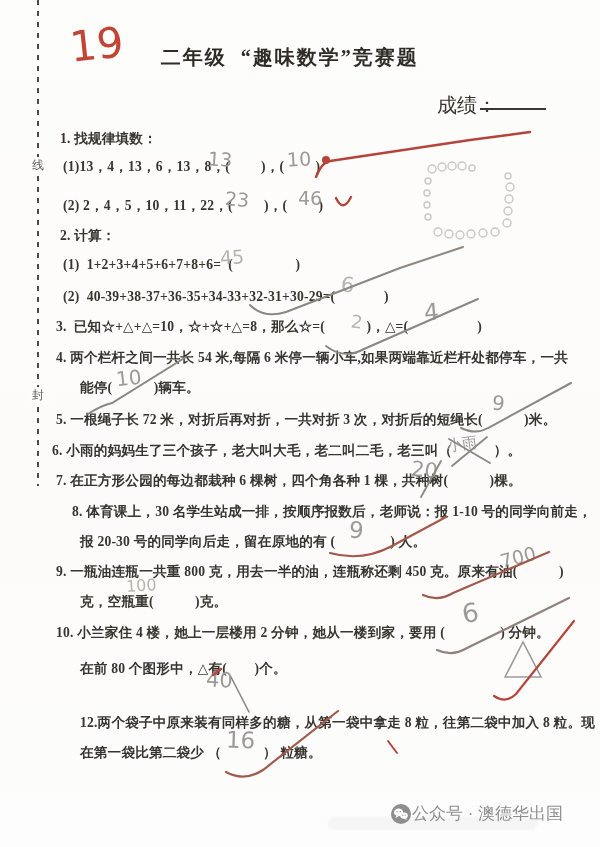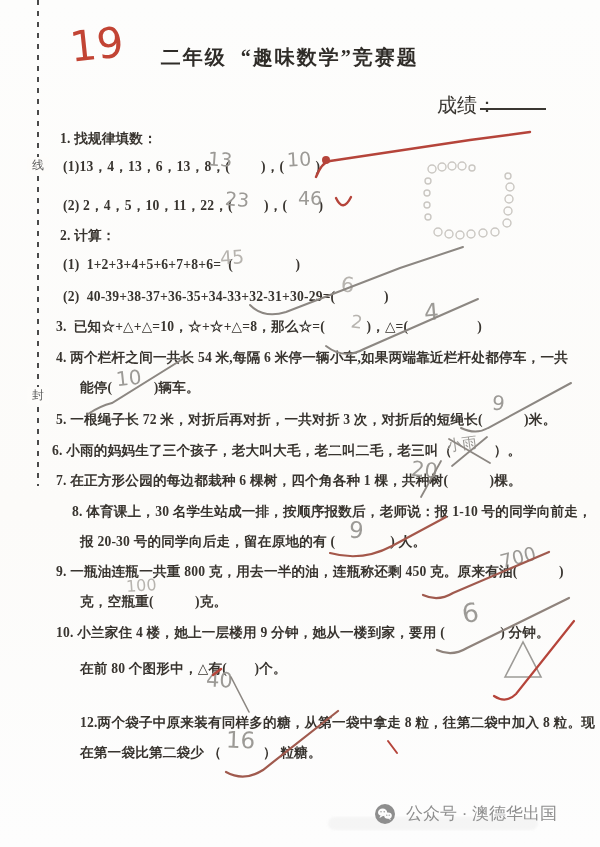--- a/index.html
+++ b/index.html
@@ -49,21 +49,21 @@
   .hw.light{color:#b7b4af;}
   .red-grade{
     position:absolute;left:70px;top:24px;
     font-family:"DejaVu Sans",sans-serif;font-size:42px;color:#c24434;
     transform:rotate(-6deg);line-height:1;
   }
 
   .marks{position:absolute;left:0;top:0;pointer-events:none;}
 
   .watermark{
-    position:absolute;left:374px;top:802px;display:flex;align-items:center;gap:10px;
+    position:absolute;left:390px;top:802px;display:flex;align-items:center;gap:0;
     color:#8e8e8e;font-family:"Liberation Sans",sans-serif;font-size:17px;
   }
   .wm-blob{
     position:absolute;left:328px;top:817px;width:210px;height:13px;border-radius:7px;
     background:#efefef;opacity:.55;filter:blur(1px);
   }
 </style>
 </head>
 <body>
 
@@ -88,21 +88,21 @@
   <div class="pline" style="left:56px;top:318px;">3.  已知☆+△+△=10，☆+☆+△=8，那么☆=(　　　)，△=(　　　　　)</div>
   <div class="pline" style="left:56px;top:349px;">4. 两个栏杆之间一共长 54 米,每隔 6 米停一辆小车,如果两端靠近栏杆处都停车，一共</div>
   <div class="pline" style="left:80px;top:379px;">能停(　　　)辆车。</div>
   <div class="pline" style="left:56px;top:411px;">5. 一根绳子长 72 米，对折后再对折，一共对折 3 次，对折后的短绳长(　　　)米。</div>
   <div class="pline" style="left:52px;top:442px;">6. 小雨的妈妈生了三个孩子，老大叫大毛，老二叫二毛，老三叫（　　　）。</div>
   <div class="pline" style="left:56px;top:472px;">7. 在正方形公园的每边都栽种 6 棵树，四个角各种 1 棵，共种树(　　　)棵。</div>
   <div class="pline" style="left:72px;top:503px;">8. 体育课上，30 名学生站成一排，按顺序报数后，老师说：报 1-10 号的同学向前走，</div>
   <div class="pline" style="left:80px;top:533px;">报 20-30 号的同学向后走，留在原地的有 (　　　　) 人。</div>
   <div class="pline" style="left:56px;top:563px;">9. 一瓶油连瓶一共重 800 克，用去一半的油，连瓶称还剩 450 克。原来有油(　　　)</div>
   <div class="pline" style="left:80px;top:593px;">克，空瓶重(　　　)克。</div>
-  <div class="pline" style="left:56px;top:624px;">10. 小兰家住 4 楼，她上一层楼用 9 分钟，她从一楼到家，要用 (　　　　) 分钟。</div>
+  <div class="pline" style="left:56px;top:624px;">10. 小兰家住 4 楼，她上一层楼用 2 分钟，她从一楼到家，要用 (　　　　) 分钟。</div>
   <div class="pline" style="left:80px;top:660px;text-align:right;">在前 80 个图形中，△有(　　)个。</div>
   <div class="pline" style="left:56px;top:714px;margin-left:24px;">12.两个袋子中原来装有同样多的糖，从第一袋中拿走 8 粒，往第二袋中加入 8 粒。现</div>
   <div class="pline" style="left:80px;top:744px;">在第一袋比第二袋少 （　　　） 粒糖。</div>
 
   <div class="hw" style="left:208px;top:150px;font-size:19px;transform:rotate(4deg);">13</div>
   <div class="hw" style="left:287px;top:150px;font-size:19px;transform:rotate(-3deg);">10</div>
   <div class="hw" style="left:225px;top:190px;font-size:19px;transform:rotate(5deg);">23</div>
   <div class="hw" style="left:298px;top:189px;font-size:19px;">46</div>
   <div class="hw light" style="left:220px;top:248px;font-size:19px;transform:rotate(-4deg);">45</div>
   <div class="hw light" style="left:341px;top:275px;font-size:21px;transform:rotate(6deg);">6</div>

